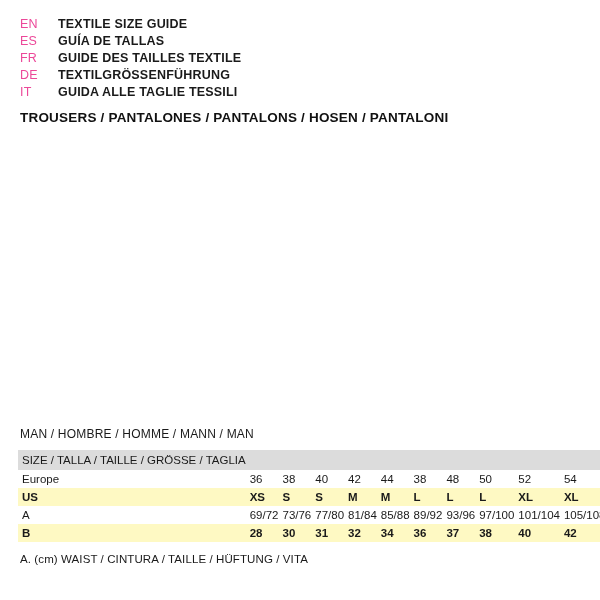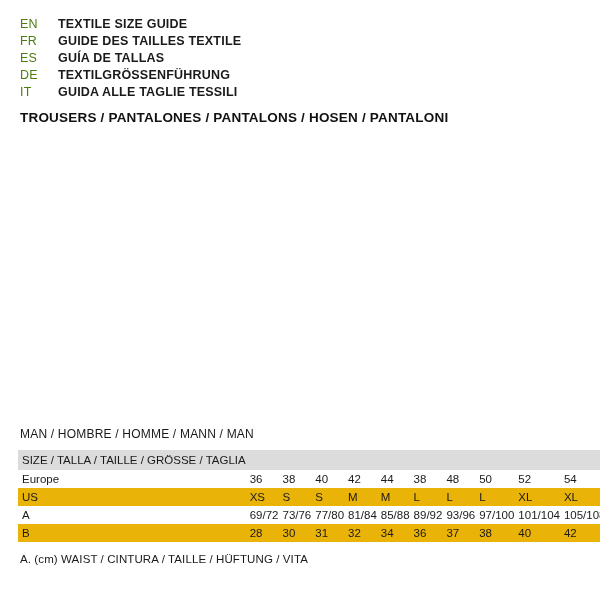--- a/index.html
+++ b/index.html
@@ -31,21 +31,21 @@
   .lang-row {
     display: flex;
     align-items: baseline;
     font-size: 12.5px;
     line-height: 17px;
     letter-spacing: 0.2px;
   }
   .lang-code {
     width: 38px;
     flex: 0 0 38px;
-    color: #4d7c0f;
+    color: #ec4899;
   }
   .lang-text {
     color: #1a1a1a;
     font-weight: bold;
   }
 
   .section-title {
     position: absolute;
     top: 110px;
     left: 20px;
@@ -99,21 +99,22 @@
     white-space: nowrap;
     margin-left: 37px;
   }
   table.sizes thead th {
     background: #dcdcdc;
     font-size: 11.5px;
     padding-top: 4px;
     padding-bottom: 4px;
   }
   table.sizes tbody tr.alt td {
-    background: #eab308;
+    background: #fef9c3;
+    font-weight: bold;
   }
   .col-label {
     width: 92px;
     padding-left: 4px !important;
   }
   thead th.col-label { padding-left: 4px !important; }
   .cell { width: 52px; }
 
   
   .notes {
@@ -129,26 +130,26 @@
 <body>
 
 <div class="page">
 
   <div class="lang-block">
     <div class="lang-row">
       <span class="lang-code">EN</span>
       <span class="lang-text">TEXTILE SIZE GUIDE</span>
     </div>
     <div class="lang-row">
+      <span class="lang-code">ES</span>
+      <span class="lang-text">GUÍA DE TALLAS</span>
+    </div>
+    <div class="lang-row">
       <span class="lang-code">FR</span>
       <span class="lang-text">GUIDE DES TAILLES TEXTILE</span>
-    </div>
-    <div class="lang-row">
-      <span class="lang-code">ES</span>
-      <span class="lang-text">GUÍA DE TALLAS</span>
     </div>
     <div class="lang-row">
       <span class="lang-code">DE</span>
       <span class="lang-text">TEXTILGRÖSSENFÜHRUNG</span>
     </div>
     <div class="lang-row">
       <span class="lang-code">IT</span>
       <span class="lang-text">GUIDA ALLE TAGLIE TESSILI</span>
     </div>
   </div>

